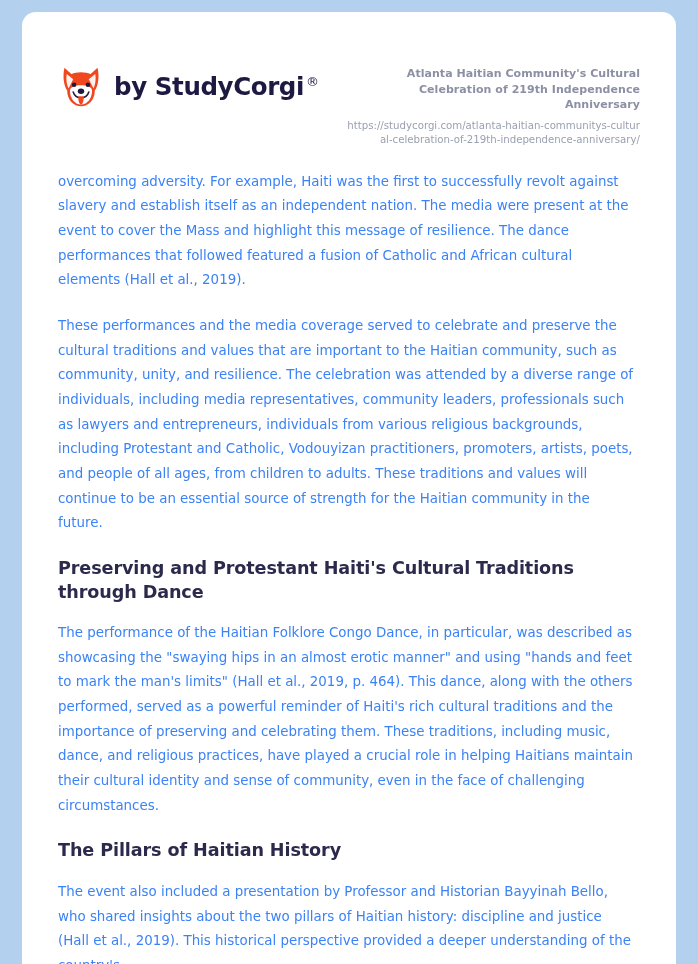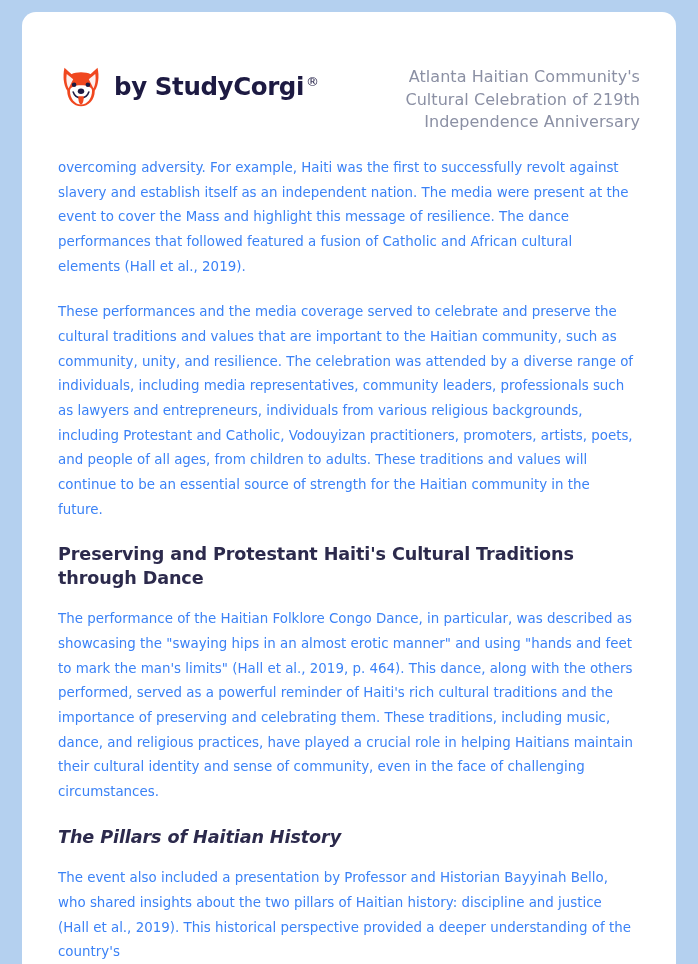--- a/index.html
+++ b/index.html
@@ -58,22 +58,22 @@
   }
   .header-meta {
     flex:1 1 auto;
     text-align:right;
     padding-top:6px;
     padding-left:24px;
     max-width:330px;
     margin-left:auto;
   }
   .header-title {
-    font-size:16px;
-    font-weight:normal;
+    font-size:11px;
+    font-weight:bold;
     line-height:1.42;
     color:#8b90a4;
     letter-spacing:0.05px;
   }
   .header-url {
     margin-top:6px;
     font-size:10.2px;
     line-height:1.42;
     color:#9aa0b0;
     word-break:break-all;
@@ -91,21 +91,21 @@
   }
   .para:last-child { margin-bottom:0; }
   h2.section-heading {
     font-size:17.6px;
     font-weight:bold;
     line-height:1.34;
     color:#2c2a4c;
     margin:9px 0 17px 0;
     letter-spacing:-0.1px;
   }
-  h2.section-heading.tight { margin-top:1px;font-style:italic; }
+  h2.section-heading.tight { margin-top:1px; }
 </style>
 </head>
 <body>
 
 <div id="page-wrap">
   <div class="paper">
 
     <div class="doc-header">
 
       <div class="brand">
@@ -131,20 +131,21 @@
             <path d="M33 61 C36 70 44 74 50 74 C56 74 64 70 67 61" fill="none" stroke="#1d1a42" stroke-width="3.4" stroke-linecap="round"></path>
 
             <path d="M44 70 C44 82 47 88 50 88 C53 88 56 82 56 70 Z" fill="#f0471f"></path>
           </svg>
         </span>
         <span class="brand-word"><span>by StudyCorgi</span><span class="brand-reg">®</span></span>
       </div>
 
       <div class="header-meta">
         <div class="header-title">Atlanta Haitian Community's Cultural Celebration of 219th Independence Anniversary</div>
+        <div class="header-url">https://studycorgi.com/atlanta-haitian-communitys-cultural-celebration-of-219th-independence-anniversary/</div>
       </div>
 
     </div>
 
     <div class="doc-body">
 
       <p class="para">overcoming adversity. For example, Haiti was the first to successfully revolt against slavery and establish itself as an independent nation. The media were present at the event to cover the Mass and highlight this message of resilience. The dance performances that followed featured a fusion of Catholic and African cultural elements (Hall et al., 2019).</p>
 
       <p class="para">These performances and the media coverage served to celebrate and preserve the cultural traditions and values that are important to the Haitian community, such as community, unity, and resilience. The celebration was attended by a diverse range of individuals, including media representatives, community leaders, professionals such as lawyers and entrepreneurs, individuals from various religious backgrounds, including Protestant and Catholic, Vodouyizan practitioners, promoters, artists, poets, and people of all ages, from children to adults. These traditions and values will continue to be an essential source of strength for the Haitian community in the future.</p>
 

